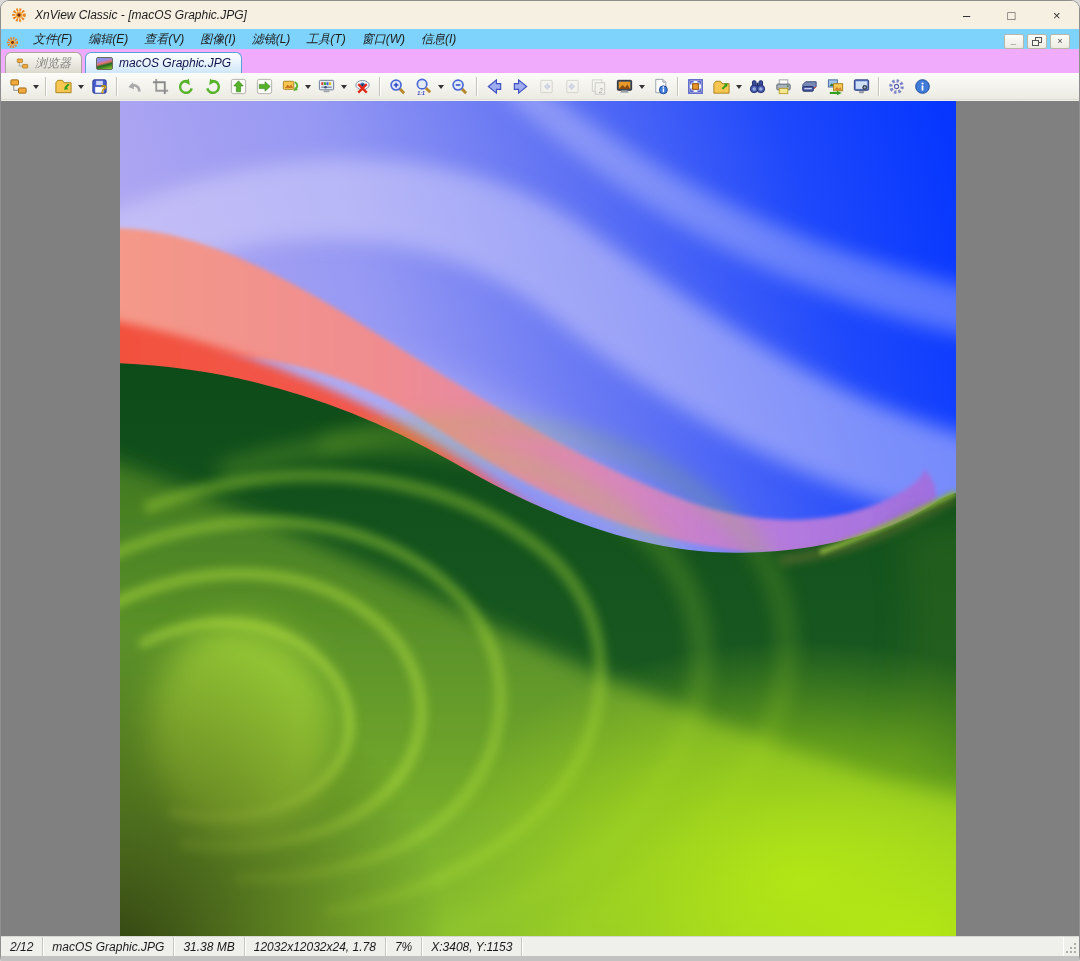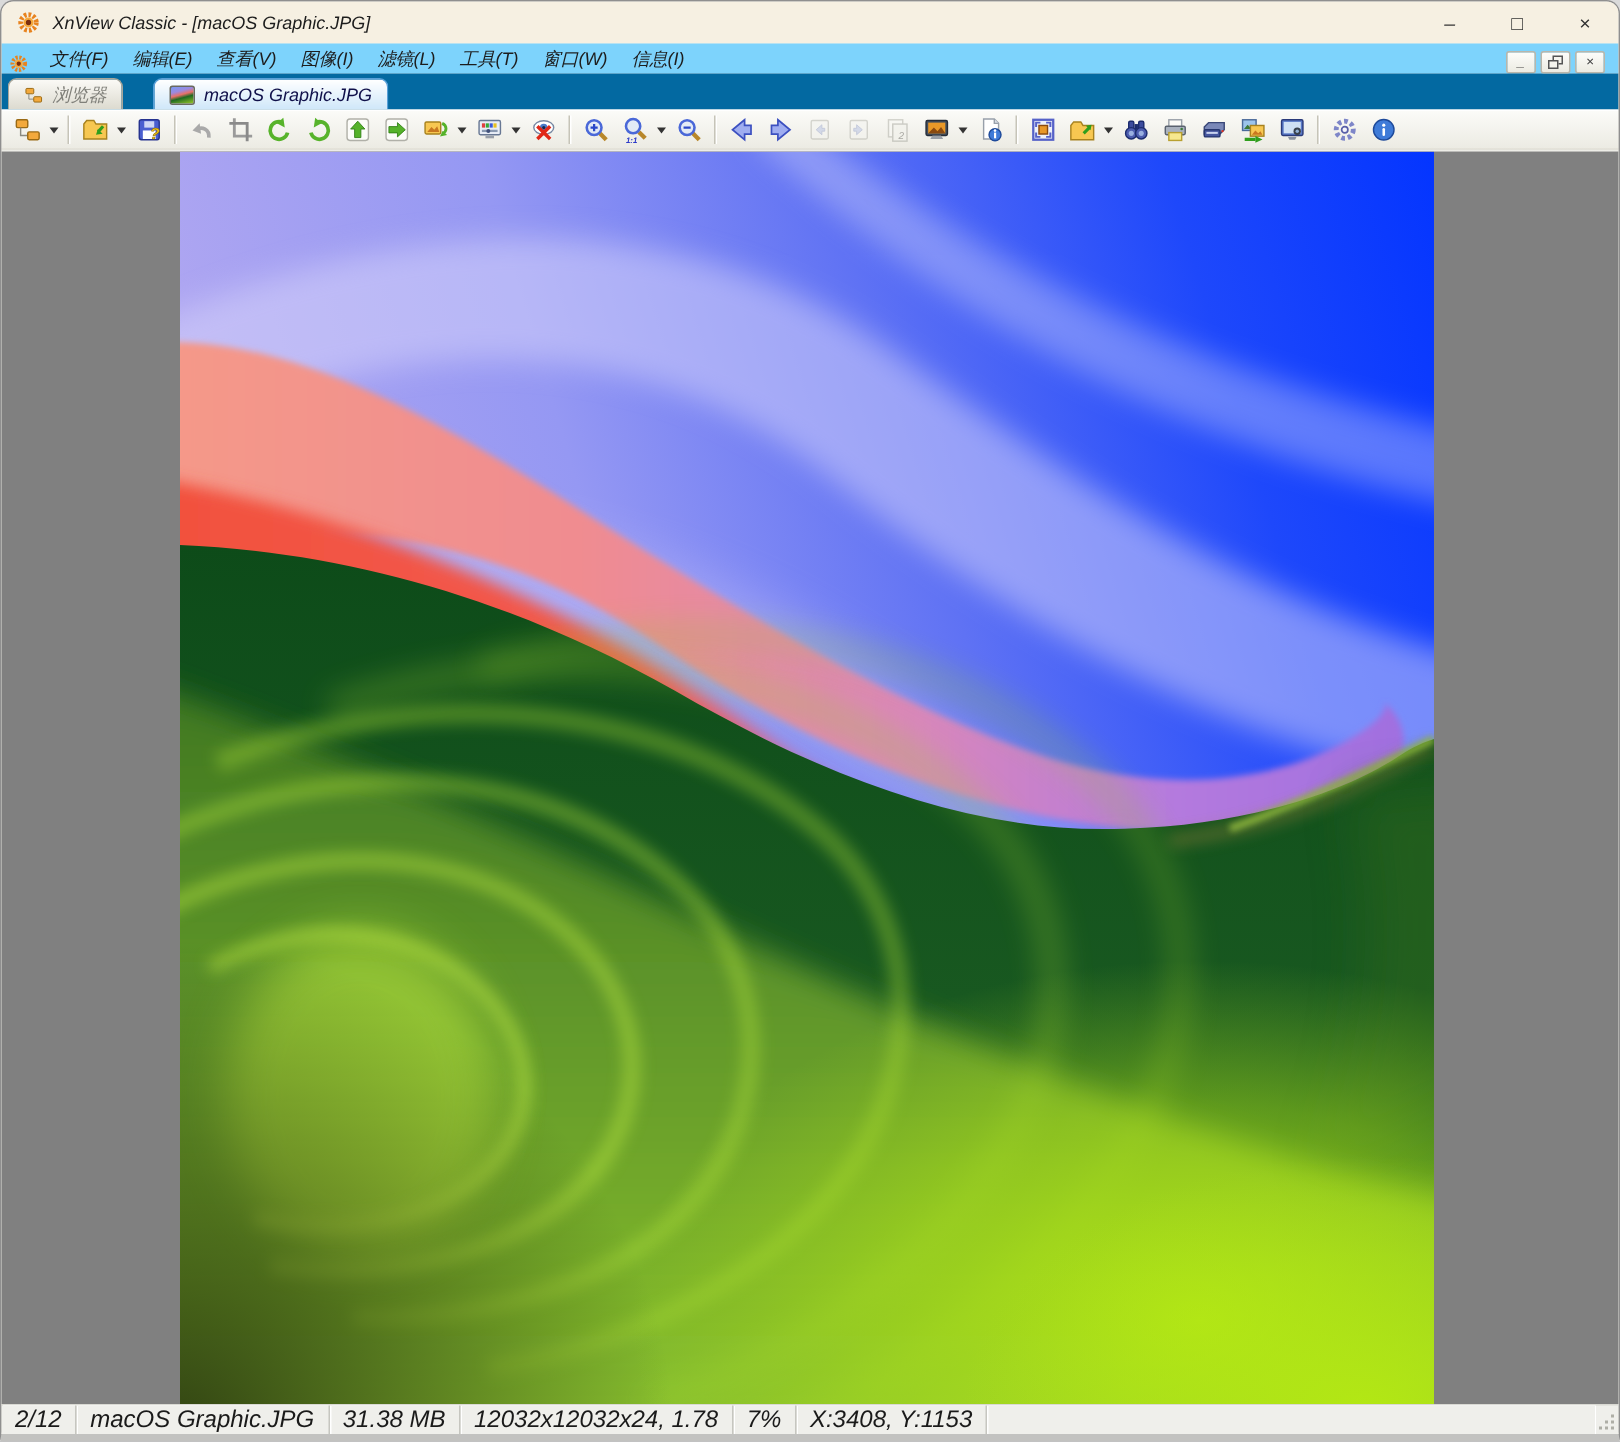--- a/index.html
+++ b/index.html
@@ -19,21 +19,21 @@
   .menu-item { padding:1px 8px; border-radius:3px; }
   .mdi-controls { margin-left:auto; display:flex; gap:3px; padding-right:4px; }
   .mdi-btn { width:20px; height:15px; border:1px solid #b9b6aa; background:linear-gradient(#fdfdfa,#ecebe2);
              display:flex; align-items:center; justify-content:center; font-size:9px; line-height:9px; color:#444; border-radius:2px; }
   .mdi-restore { position:relative; }
   .mdi-restore i { position:absolute; width:7px; height:6px; border:1px solid #555; background:#f6f5ee; }
   .mdi-restore i.b1 { right:4px; top:2px; }
   .mdi-restore i.b2 { left:4px; bottom:2px; }
 
   
-  .tabstrip { height:24px; background:#0369a1; display:flex; align-items:flex-end; padding-left:4px; gap:20px; flex:0 0 auto; }
+  .tabstrip { height:24px; background:#f0abfc; display:flex; align-items:flex-end; padding-left:4px; gap:3px; flex:0 0 auto; }
   .tab { height:21px; display:flex; align-items:center; gap:6px; padding:0 10px; font-size:12px;
          border:1px solid #a8a69a; border-bottom:none; border-radius:6px 6px 0 0;
          background:linear-gradient(#fbfaf6,#dcdacf); color:#80807a; }
   .tab.active { background:linear-gradient(#ffffff,#cfe7f9); border-color:#58a0d8; color:#10104a; }
   .tab-thumb { width:17px; height:13px; border:1px solid #6a6a60; border-radius:2px;
                background:linear-gradient(165deg,#7a9af0 0%,#9a8ae0 28%,#e8706a 46%,#1e6a22 62%,#9ac828 100%); }
 
   
   .toolbar { height:26px; background:linear-gradient(#fbfbf8,#ecebe3); border-top:1px solid #ffffff;
              display:flex; align-items:center; padding:0 4px; flex:0 0 auto; }
@@ -44,21 +44,21 @@
   .sep { width:1px; height:19px; background:#c6c4b8; margin:0 4px; box-shadow:1px 0 0 #fff; }
   .toolbar-edge { height:2px; background:linear-gradient(#d9d7cd,#f7f7f3); flex:0 0 auto; }
 
   
   .viewer { position:relative; height:835px; background:#808080; flex:0 0 auto; overflow:hidden; }
   .canvas { position:absolute; left:119px; top:0; width:836px; height:835px; }
   .canvas svg { width:100%; height:100%; display:block; }
 
   
   .statusbar { height:20px; background:#efefeb; border-top:1px solid #d9d9d3; display:flex; align-items:stretch;
-               font-size:16px; color:#1a1a1a; flex:0 0 auto; }
+               font-size:12px; color:#1a1a1a; flex:0 0 auto; }
   .seg { display:flex; align-items:center; padding:0 9px; border-right:1px solid #c6c6c0; box-shadow:1px 0 0 #fff; white-space:nowrap; }
   .seg-fill { flex:1; border-right:none; }
   .grip { width:16px; display:flex; align-items:flex-end; justify-content:flex-end; padding:0 3px 3px 0; }
   .grip i { width:2px; height:2px; background:#aeaea6;
             box-shadow:-4px 0 0 #aeaea6,0 -4px 0 #aeaea6,-8px 0 0 #aeaea6,-4px -4px 0 #aeaea6,0 -8px 0 #aeaea6; }
 </style>
 </head>
 <body>
 
 <div class="window">

